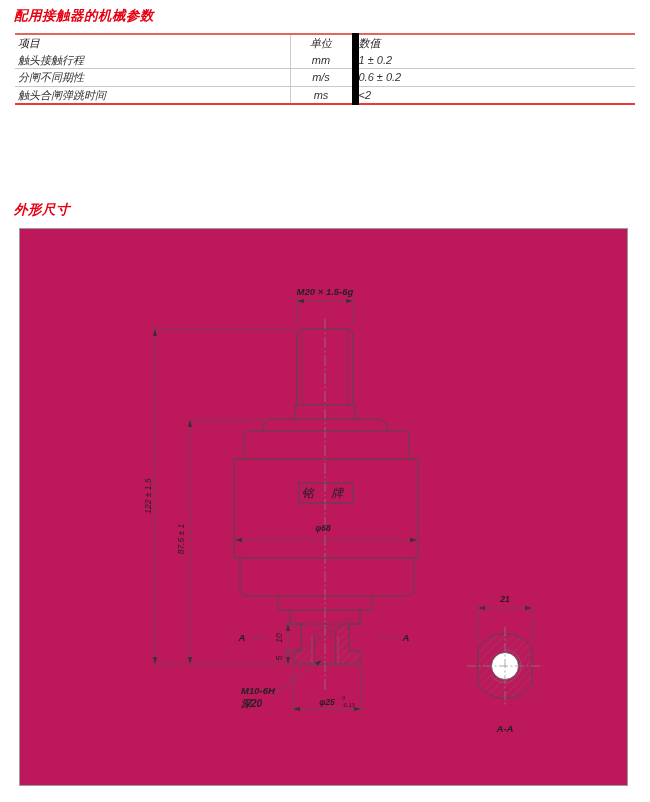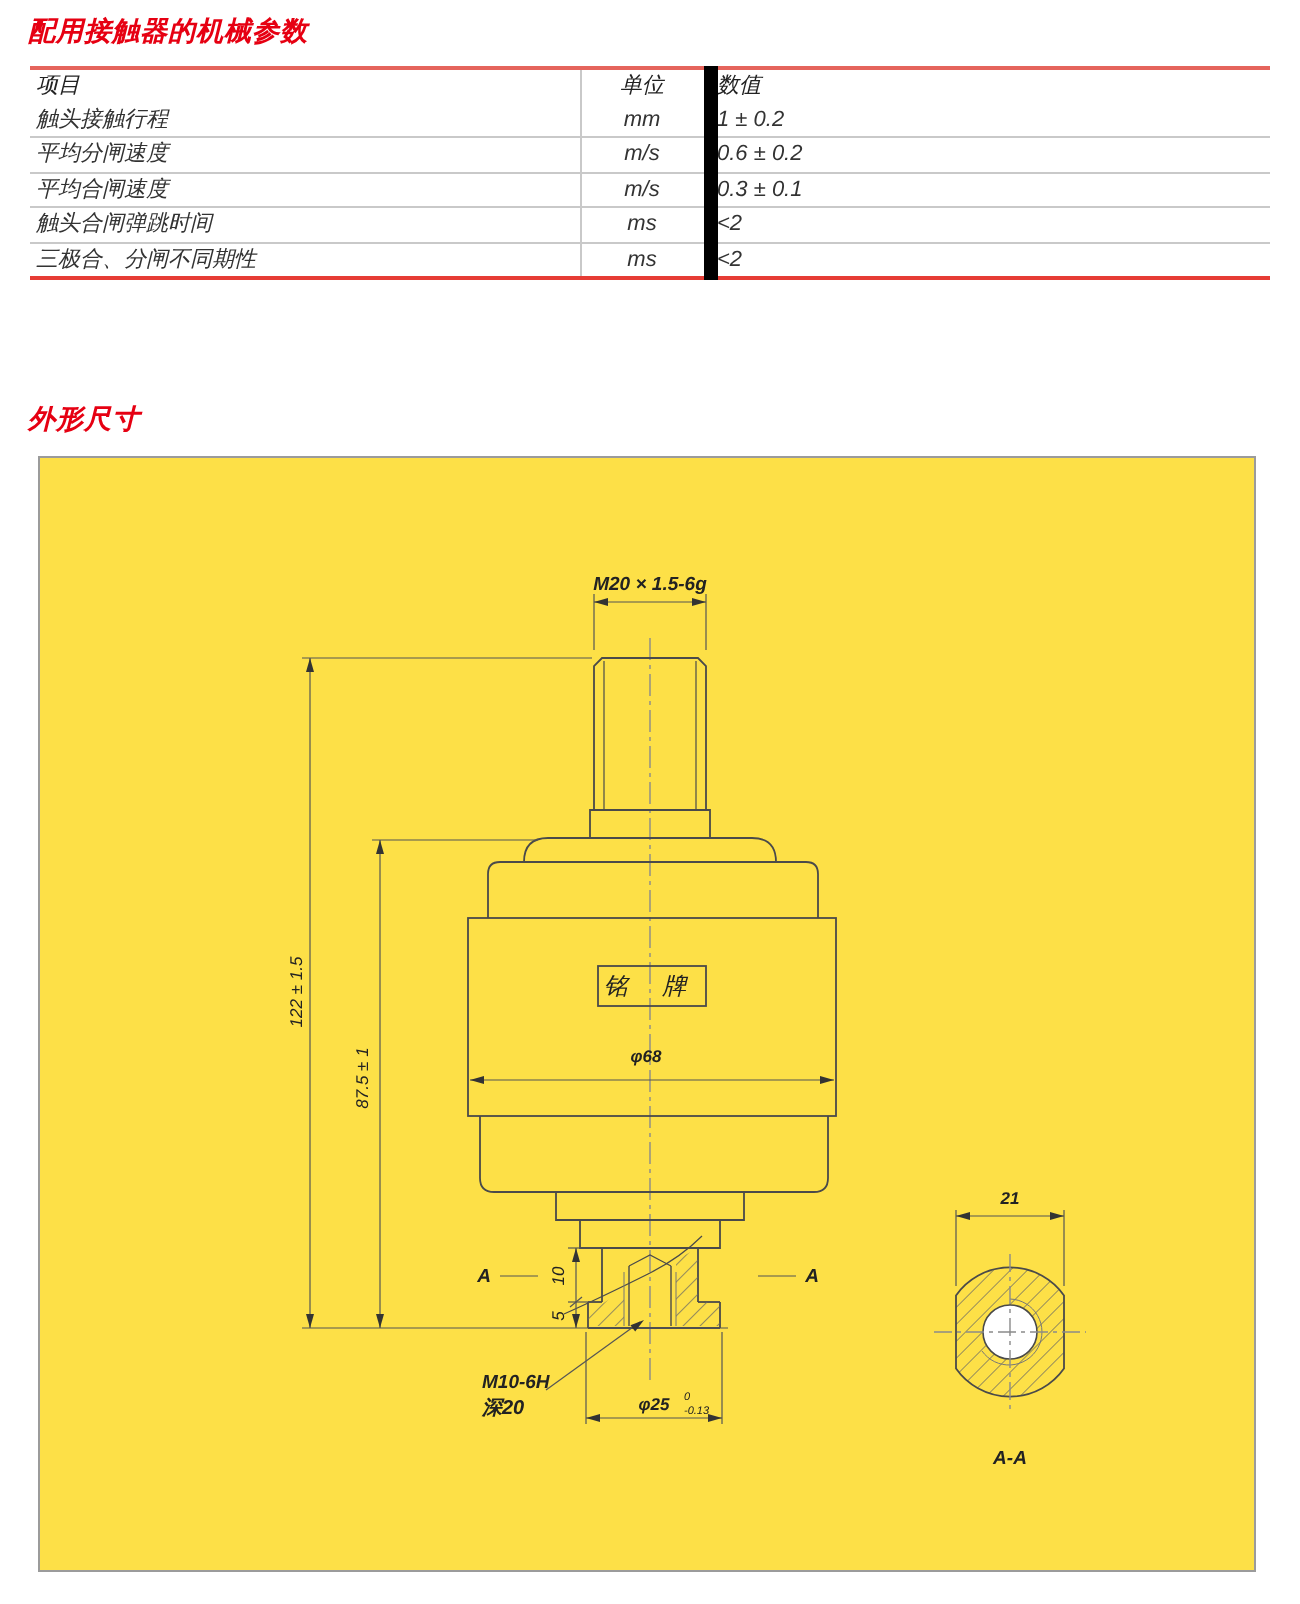--- a/index.html
+++ b/index.html
@@ -13,21 +13,21 @@
                table-layout:fixed;border-top:2px solid #e5645c;border-bottom:2px solid #e63c35;}
   table.params th,table.params td{font-size:11px;height:16.5px;padding:0;color:#333;
                font-weight:normal;line-height:16.5px;white-space:nowrap;overflow:hidden;}
   table.params th{color:#222;margin-left:40px;}
   .c1{text-align:left;padding-left:3px!important;}
   .c2{text-align:center;border-left:1px solid #c9c9c9;border-right:7px solid #000000;}
   .c3{text-align:left;}
   table.params tr{border-bottom:1px solid #c9c9c9;}
   table.params tr:last-child{border-bottom:none;}
   .drawing-box{position:absolute;left:19px;top:228px;width:607px;height:556px;
-               border:1px solid #9b9b9b;background:#fde047;}
+               border:1px solid #9b9b9b;background:#be185d;}
   svg text{fill:#222;font-family:"Liberation Sans","DejaVu Sans",sans-serif;}
   .dimtxt{font-size:8.5px;}
   .lbltxt{font-size:9.5px;font-weight:600;}
   .cjktxt{font-size:10px;}
 </style>
 </head>
 <body>
 
 <div class="page">
 
@@ -46,36 +46,26 @@
         <th class="c3">数值</th>
       </tr>
     </thead>
     <tbody>
       <tr>
         <td class="c1">触头接触行程</td>
         <td class="c2">mm</td>
         <td class="c3">1 ± 0.2</td>
       </tr>
       <tr>
-        <td class="c1">平均分闸速度</td>
+        <td class="c1">分闸不同期性</td>
         <td class="c2">m/s</td>
         <td class="c3">0.6 ± 0.2</td>
       </tr>
       <tr>
-        <td class="c1">平均合闸速度</td>
-        <td class="c2">m/s</td>
-        <td class="c3">0.3 ± 0.1</td>
-      </tr>
-      <tr>
         <td class="c1">触头合闸弹跳时间</td>
-        <td class="c2">ms</td>
-        <td class="c3">&lt;2</td>
-      </tr>
-      <tr>
-        <td class="c1">三极合、分闸不同期性</td>
         <td class="c2">ms</td>
         <td class="c3">&lt;2</td>
       </tr>
     </tbody>
   </table>
 
   <div id="title2" class="sec-title">外形尺寸</div>
 
   <div class="drawing-box">
     <svg width="607" height="556" viewBox="0 0 607 556" xmlns="http://www.w3.org/2000/svg">

